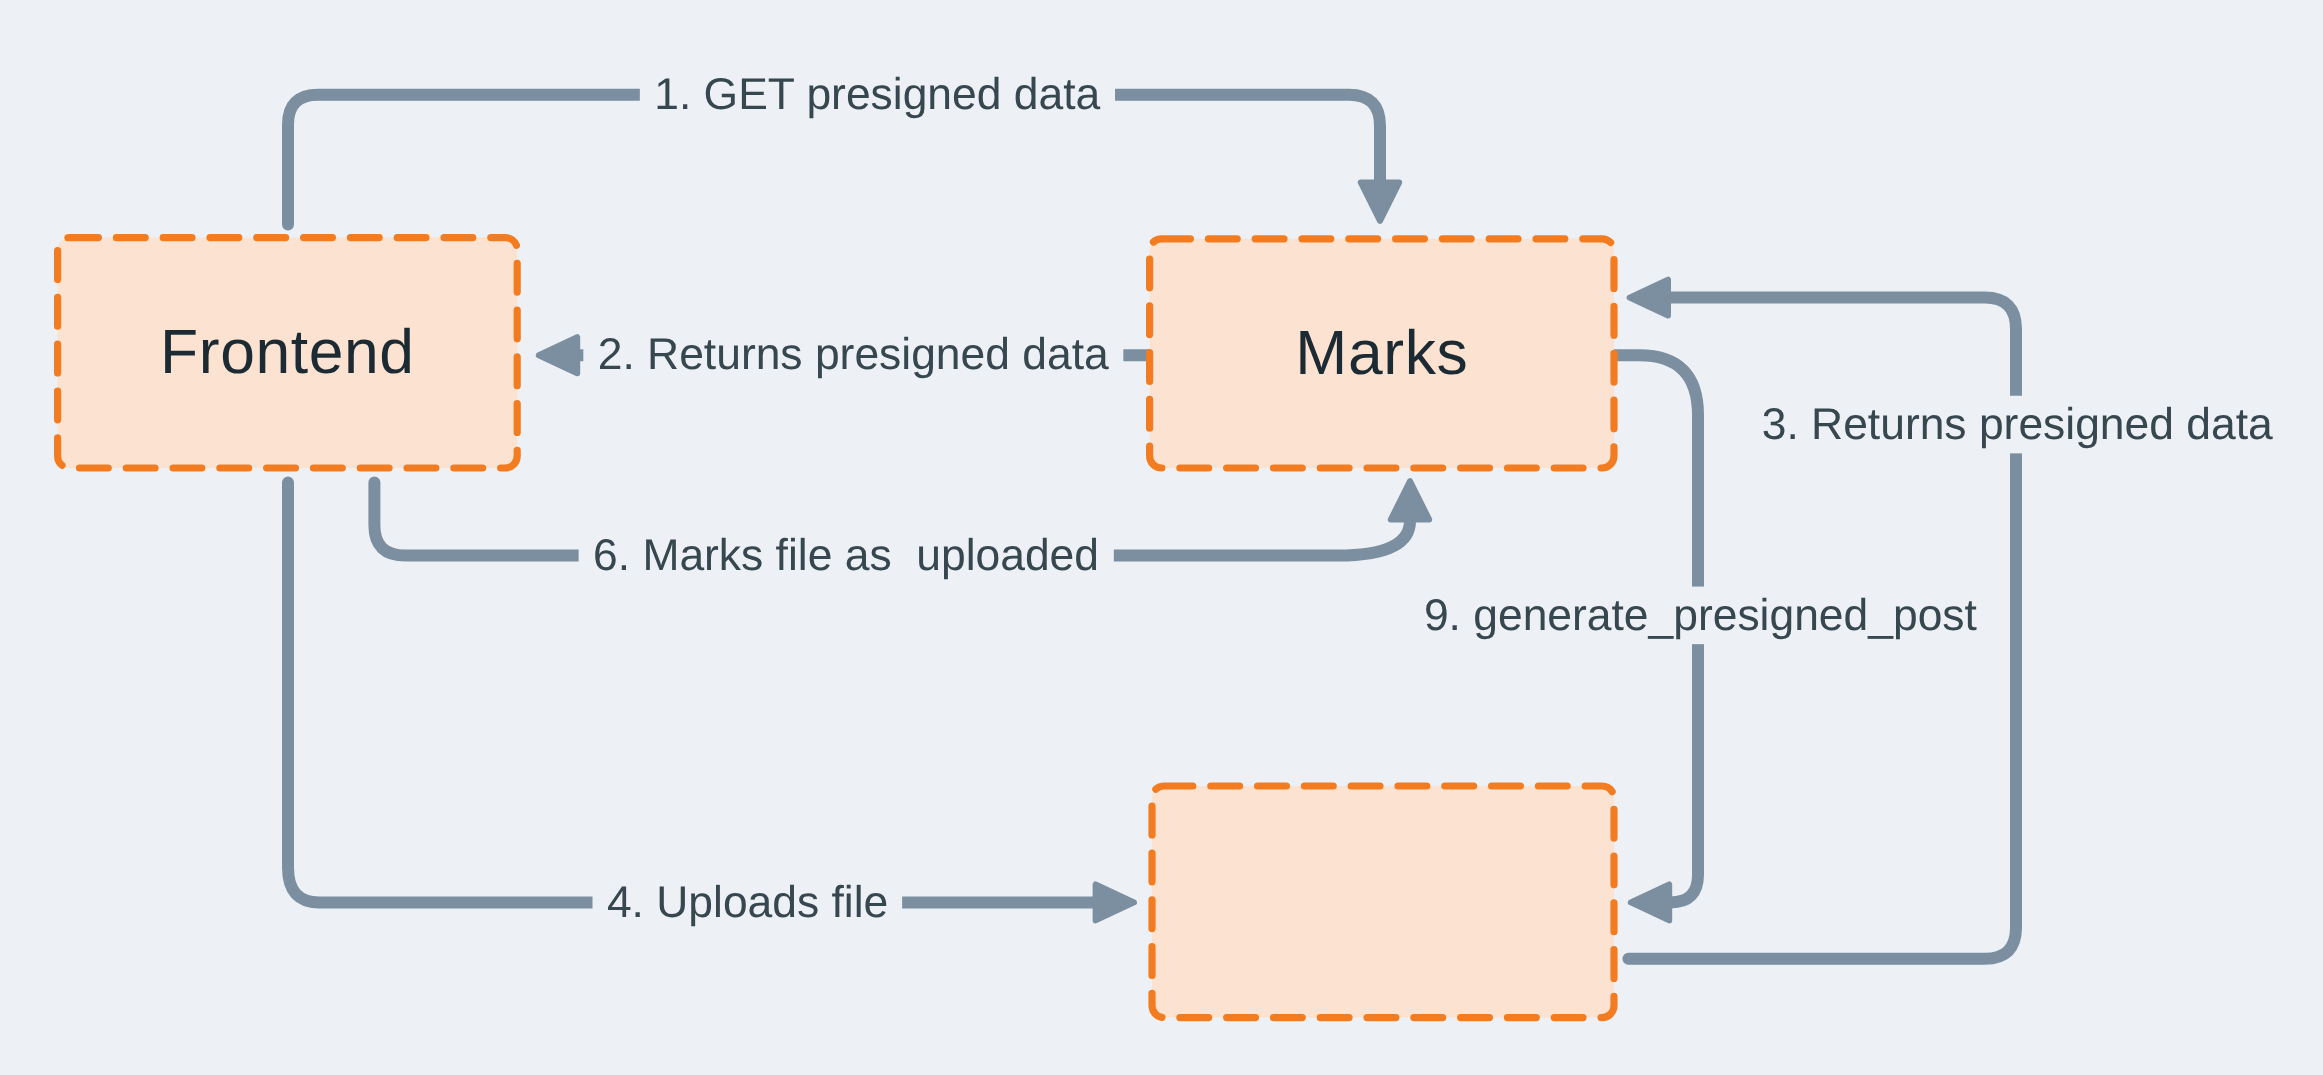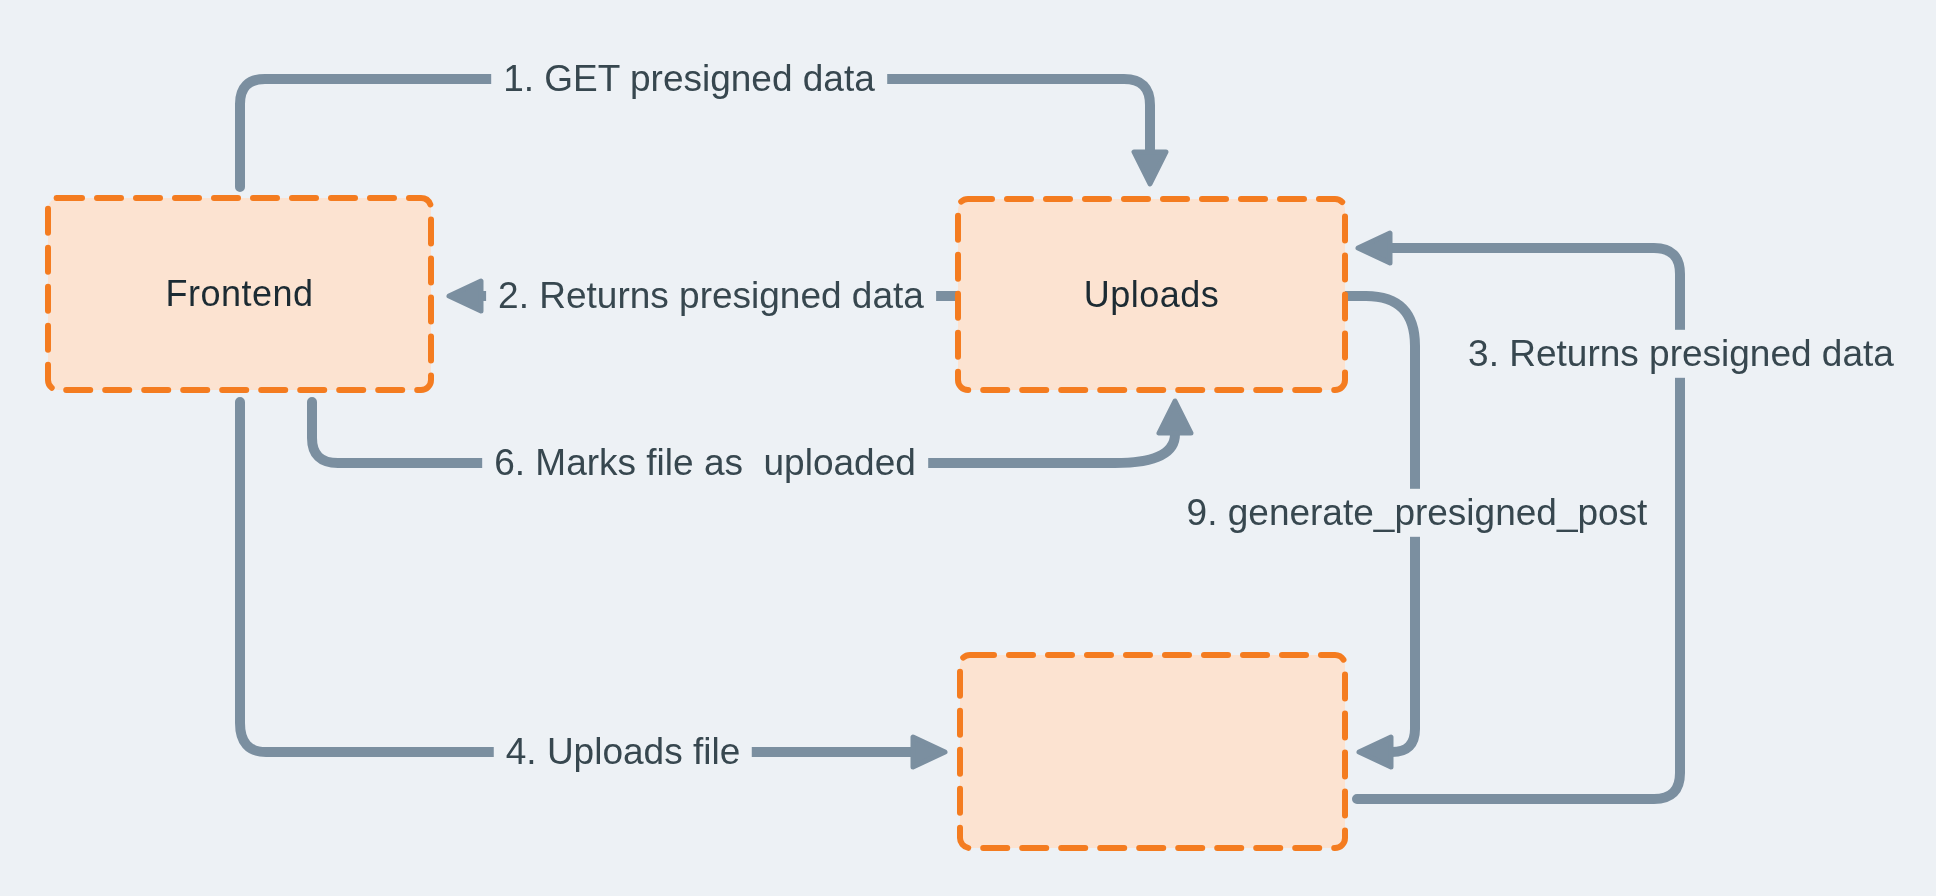--- a/index.html
+++ b/index.html
@@ -44,21 +44,21 @@
     stroke-width:6;
     stroke-dasharray:24 15;
     stroke-linecap:round;
   }
   .node-label{
     position:absolute;
     display:flex;
     align-items:center;
     justify-content:center;
     color:var(--node-label-text);
-    font-size:36px;
+    font-size:52px;
     letter-spacing:0.5px;
     text-align:center;
   }
   .edge-label{
     position:absolute;
     transform:translate(-50%,-50%);
     background:var(--background);
     color:var(--edge-label-text);
     font-size:37px;
     line-height:1.2;
@@ -90,22 +90,22 @@
 
     <path class="edge-path" d="M 240 402 V 723 Q 240 752 266 752 H 912"></path>
     <polygon class="arrow-head" points="913,737 913,767 945,752"></polygon>
 
     <rect class="node-rect" x="48" y="198" width="383" height="192" rx="10"></rect>
     <rect class="node-rect" x="958" y="199" width="387" height="191" rx="10"></rect>
     <rect class="node-rect" x="960" y="655" width="385" height="193" rx="10"></rect>
   </svg>
 
   <div class="node-label" style="left:48px;top:198px;width:383px;height:192px;">Frontend</div>
-  <div class="node-label" style="left:958px;top:199px;width:387px;height:191px;">Uploads</div>
+  <div class="node-label" style="left:958px;top:199px;width:387px;height:191px;">Marks</div>
 
-  <div class="edge-label" style="left:689px;top:79px;">1. GET presigned data</div>
+  <div class="edge-label" style="left:731px;top:79px;">1. GET presigned data</div>
   <div class="edge-label" style="left:1417px;top:513px;">9. generate_presigned_post</div>
   <div class="edge-label" style="left:1681px;top:354px;">3. Returns presigned data</div>
   <div class="edge-label" style="left:711px;top:296px;">2. Returns presigned data</div>
   <div class="edge-label" style="left:623px;top:752px;">4. Uploads file</div>
   <div class="edge-label" style="left:705px;top:463px;">6. Marks file as  uploaded</div>
 
 </div>
 
 </body></html>

